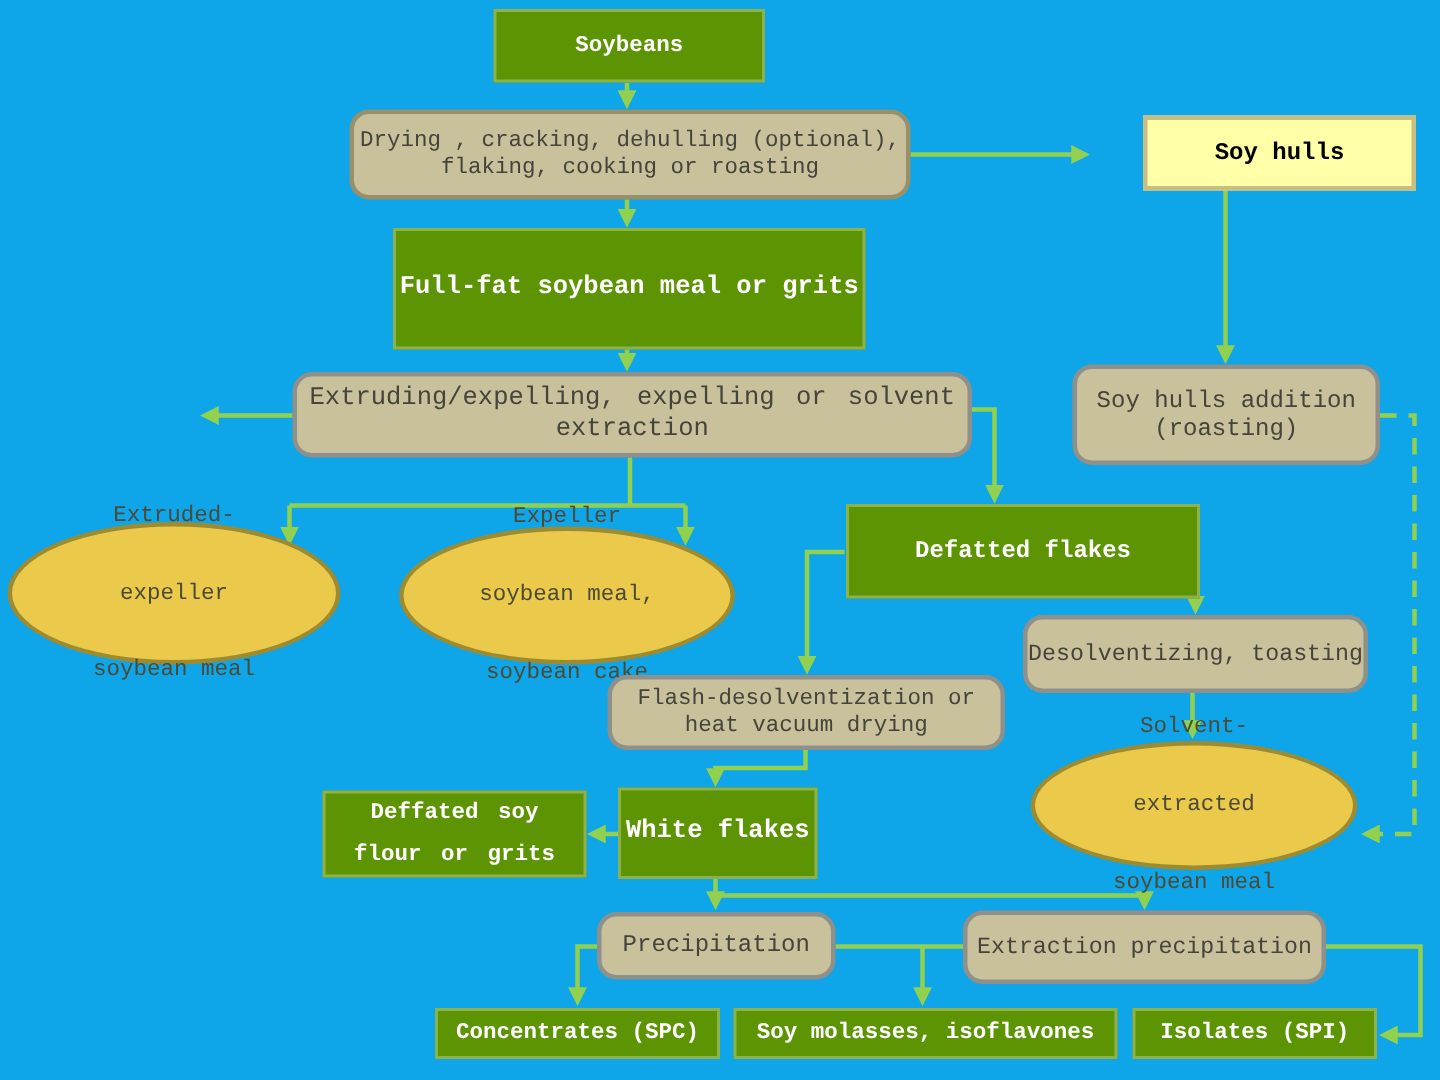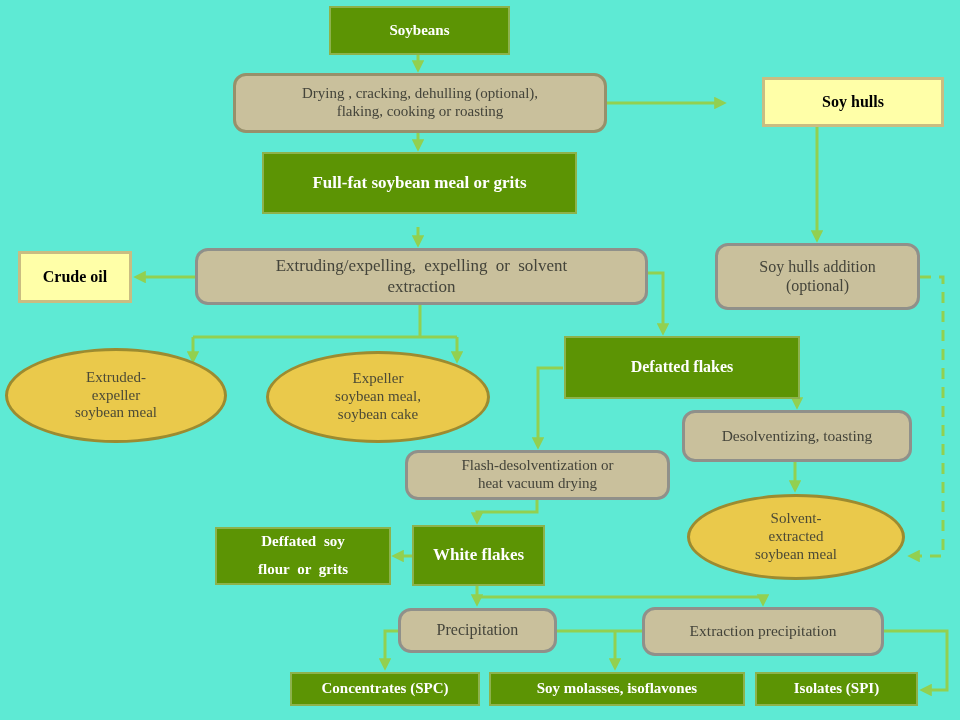--- a/index.html
+++ b/index.html
@@ -1,18 +1,18 @@
 <!DOCTYPE html>
 <html style="--green-box: #5c9404; --green-border: #8db24c; --tan-fill: #c9c09c; --tan-border: #90908a; --tan-border-brown: #97906b; --yellow-fill: #ffffa8; --yellow-border: #c9bd82; --gold-fill: #eac94b; --gold-border: #9c8b30; --arrow: #92d050; --dark-text: #44443a; --ellipse-text: #4c4a36; --white-text: #ffffff;"><head>
 <meta charset="utf-8">
 <style>
   html,body{margin:0;padding:0;background:#ffffff;}
   .stage{
-    position:relative;width:960px;height:720px;background:#5eead4;overflow:hidden;
-    font-family:Liberation Serif, serif;
+    position:relative;width:960px;height:720px;background:#0ea5e9;overflow:hidden;
+    font-family:Liberation Mono, monospace;
   }
   svg.connectors{position:absolute;left:0;top:0;pointer-events:none;}
   .conn{fill:none;stroke:var(--arrow,#92d050);stroke-width:3;}
   .conn.dashed{stroke-dasharray:11 8;}
   .arrowhead{fill:var(--arrow,#92d050);}
   .node{
     position:absolute;display:flex;flex-direction:column;align-items:center;justify-content:center;
     text-align:center;box-sizing:border-box;line-height:1.18;
   }
   .node span{display:block;}
@@ -28,21 +28,21 @@
   }
   .tan.brown-border{border-color:var(--tan-border-brown,#97906b);}
   .yellow{
     background:var(--yellow-fill,#ffffa8);
     border:3px solid var(--yellow-border,#c9bd82);
     color:#000000;font-weight:bold;
   }
   .ellipse{
     background:var(--gold-fill,#eac94b);
     border:3px solid var(--gold-border,#9c8b30);
-    border-radius:50%;color:var(--ellipse-text,#4c4a36);
+    border-radius:50%;color:var(--ellipse-text,#4c4a36);gap:34px;
   }
 </style>
 </head>
 <body>
 
 <div class="stage">
 
   <svg class="connectors" width="960" height="720" viewBox="0 0 960 720">
     <defs>
       <marker id="arrow" viewBox="0 0 10 10" refX="7" refY="5" markerWidth="4.2" markerHeight="4.2" orient="auto-start-reverse">
@@ -80,36 +80,33 @@
 
   <div class="node tan brown-border" style="left:233px;top:73px;width:374px;height:60px;font-size:15px;">
     <span>Drying , cracking, dehulling (optional),</span>
     <span>flaking, cooking or roasting</span>
   </div>
 
   <div class="node yellow" style="left:728px;top:77px;width:182px;height:50px;font-size:16px;margin-left:34px;">
     <span>Soy hulls</span>
   </div>
 
-  <div class="node green" style="left:262px;top:152px;width:315px;height:62px;font-size:17px;">
+  <div class="node green" style="left:262px;top:152px;width:315px;height:81px;font-size:17px;">
     <span>Full-fat soybean meal or grits</span>
   </div>
 
-  <div class="node yellow" style="left:18px;top:251px;width:114px;height:52px;font-size:16px;">
-    <span>Crude oil</span>
-  </div>
 
   <div class="node tan" style="left:195px;top:248px;width:453px;height:57px;font-size:17px;word-spacing:4px;">
     <span>Extruding/expelling, expelling or solvent</span>
     <span>extraction</span>
   </div>
 
   <div class="node tan" style="left:715px;top:243px;width:205px;height:67px;font-size:16px;">
     <span>Soy hulls addition</span>
-    <span>(optional)</span>
+    <span>(roasting)</span>
   </div>
 
   <div class="node ellipse" style="left:5px;top:348px;width:222px;height:95px;font-size:15px;">
     <span>Extruded-</span>
     <span>expeller</span>
     <span>soybean meal</span>
   </div>
 
   <div class="node ellipse" style="left:266px;top:351px;width:224px;height:92px;font-size:15px;">
     <span>Expeller</span>

